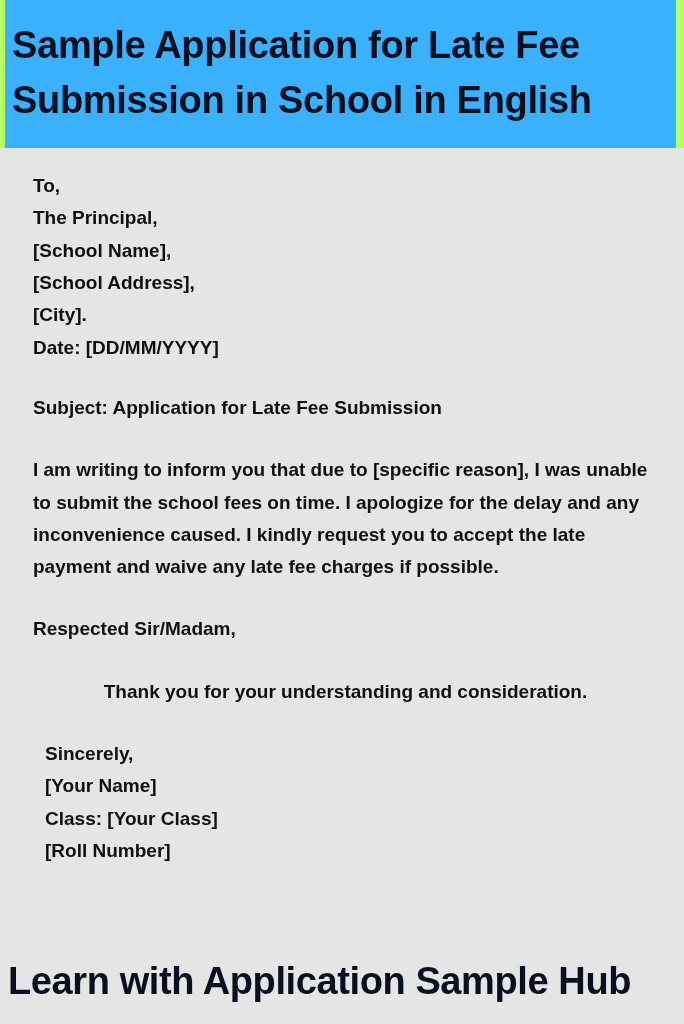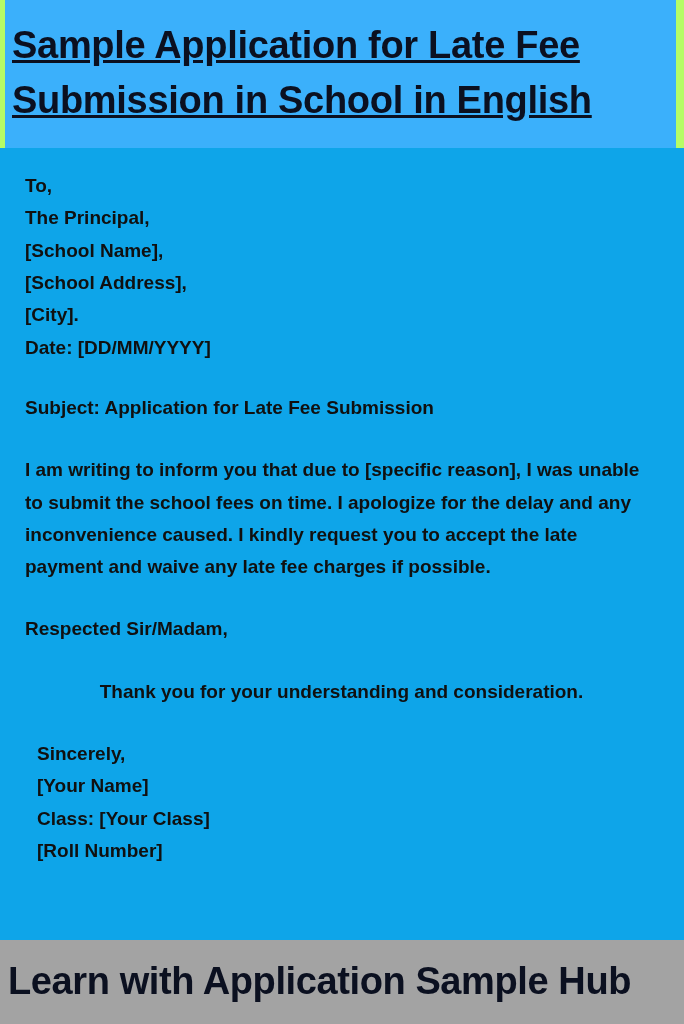--- a/index.html
+++ b/index.html
@@ -33,28 +33,27 @@
   .header-title {
     margin: 0;
     padding: 0 14px 0 7px;
     color: #0b1020;
     font-family: "Liberation Sans", sans-serif;
     font-weight: bold;
     font-size: 38px;
     line-height: 1.45;
     letter-spacing: -0.3px;
     white-space: pre-line;
-    text-decoration: underline;
   }
 
   
   .letter-body {
     flex: 1 1 auto;
-    background: #0ea5e9;
-    padding: 22px 26px 0 25px;
+    background: #e5e5e5;
+    padding: 22px 26px 0 33px;
     box-sizing: border-box;
   }
   .letter-block {
     color: #101010;
     font-family: "Liberation Sans", sans-serif;
     font-weight: bold;
     font-size: 19px;
     line-height: 1.70;
     white-space: pre-line;
   }
@@ -76,21 +75,21 @@
     margin: 0 0 30px 0;
     text-align: center;
   }
   .letter-block.closing {
     margin: 12px;
   }
 
   
   .footer-band {
     flex: 0 0 auto;
-    background: #a3a3a3;
+    background: #e5e5e5;
     height: 84px;
     display: flex;
     align-items: center;
     box-sizing: border-box;
   }
   .footer-text {
     margin: 0;
     padding: 0 6px 0 8px;
     color: #0b1020;
     font-family: "Liberation Sans", sans-serif;

